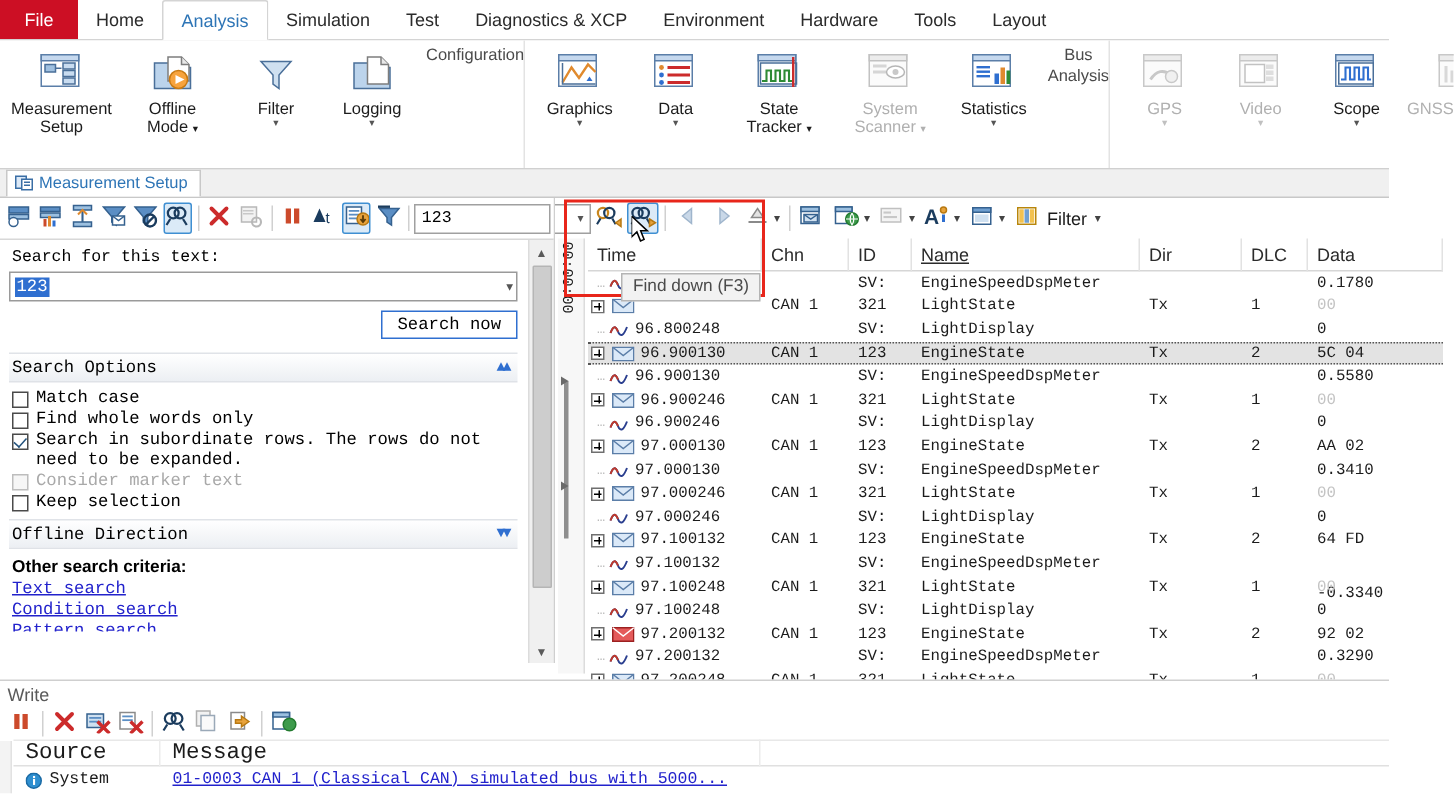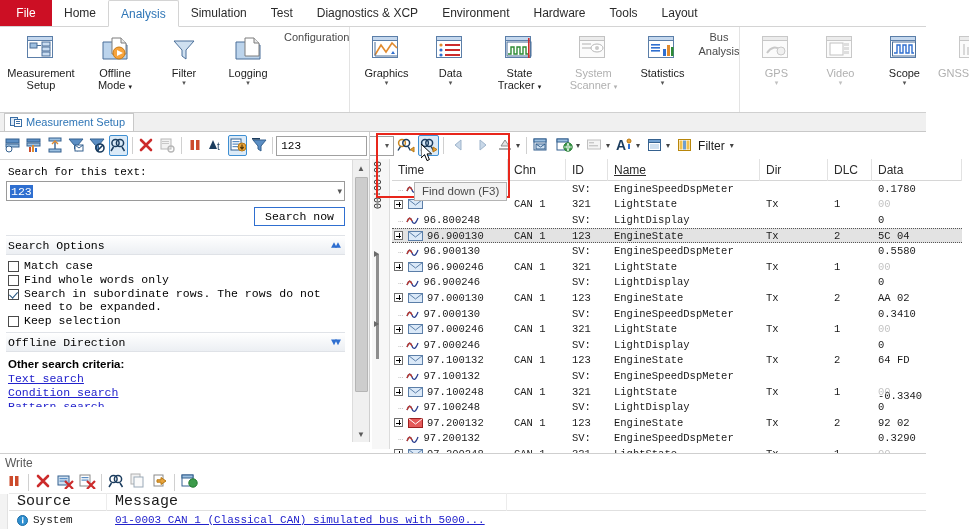--- a/index.html
+++ b/index.html
@@ -586,20 +586,24 @@
     <span class="otxt" style="max-width:300px;">Match case</span>
               </div>
               <div class="opt">
                 <span class="cbx"></span>
     <span class="otxt" style="max-width:300px;">Find whole words only</span>
               </div>
               <div class="opt">
                 <span class="cbx on"></span>
     <span class="otxt" style="max-width:300px;">Search in subordinate rows. The rows do not need to be expanded.</span>
               </div>
+              <div class="opt dis">
+                <span class="cbx dis"></span>
+    <span class="otxt" style="max-width:300px;">Consider marker text</span>
+              </div>
               <div class="opt">
                 <span class="cbx"></span>
     <span class="otxt" style="max-width:300px;">Keep selection</span>
               </div>
             </div>
 
           <div class="section-hdr" style="margin-top:2px;">
             <span>Offline Direction</span>
             <span class="chev">▼▼</span>
           </div>

